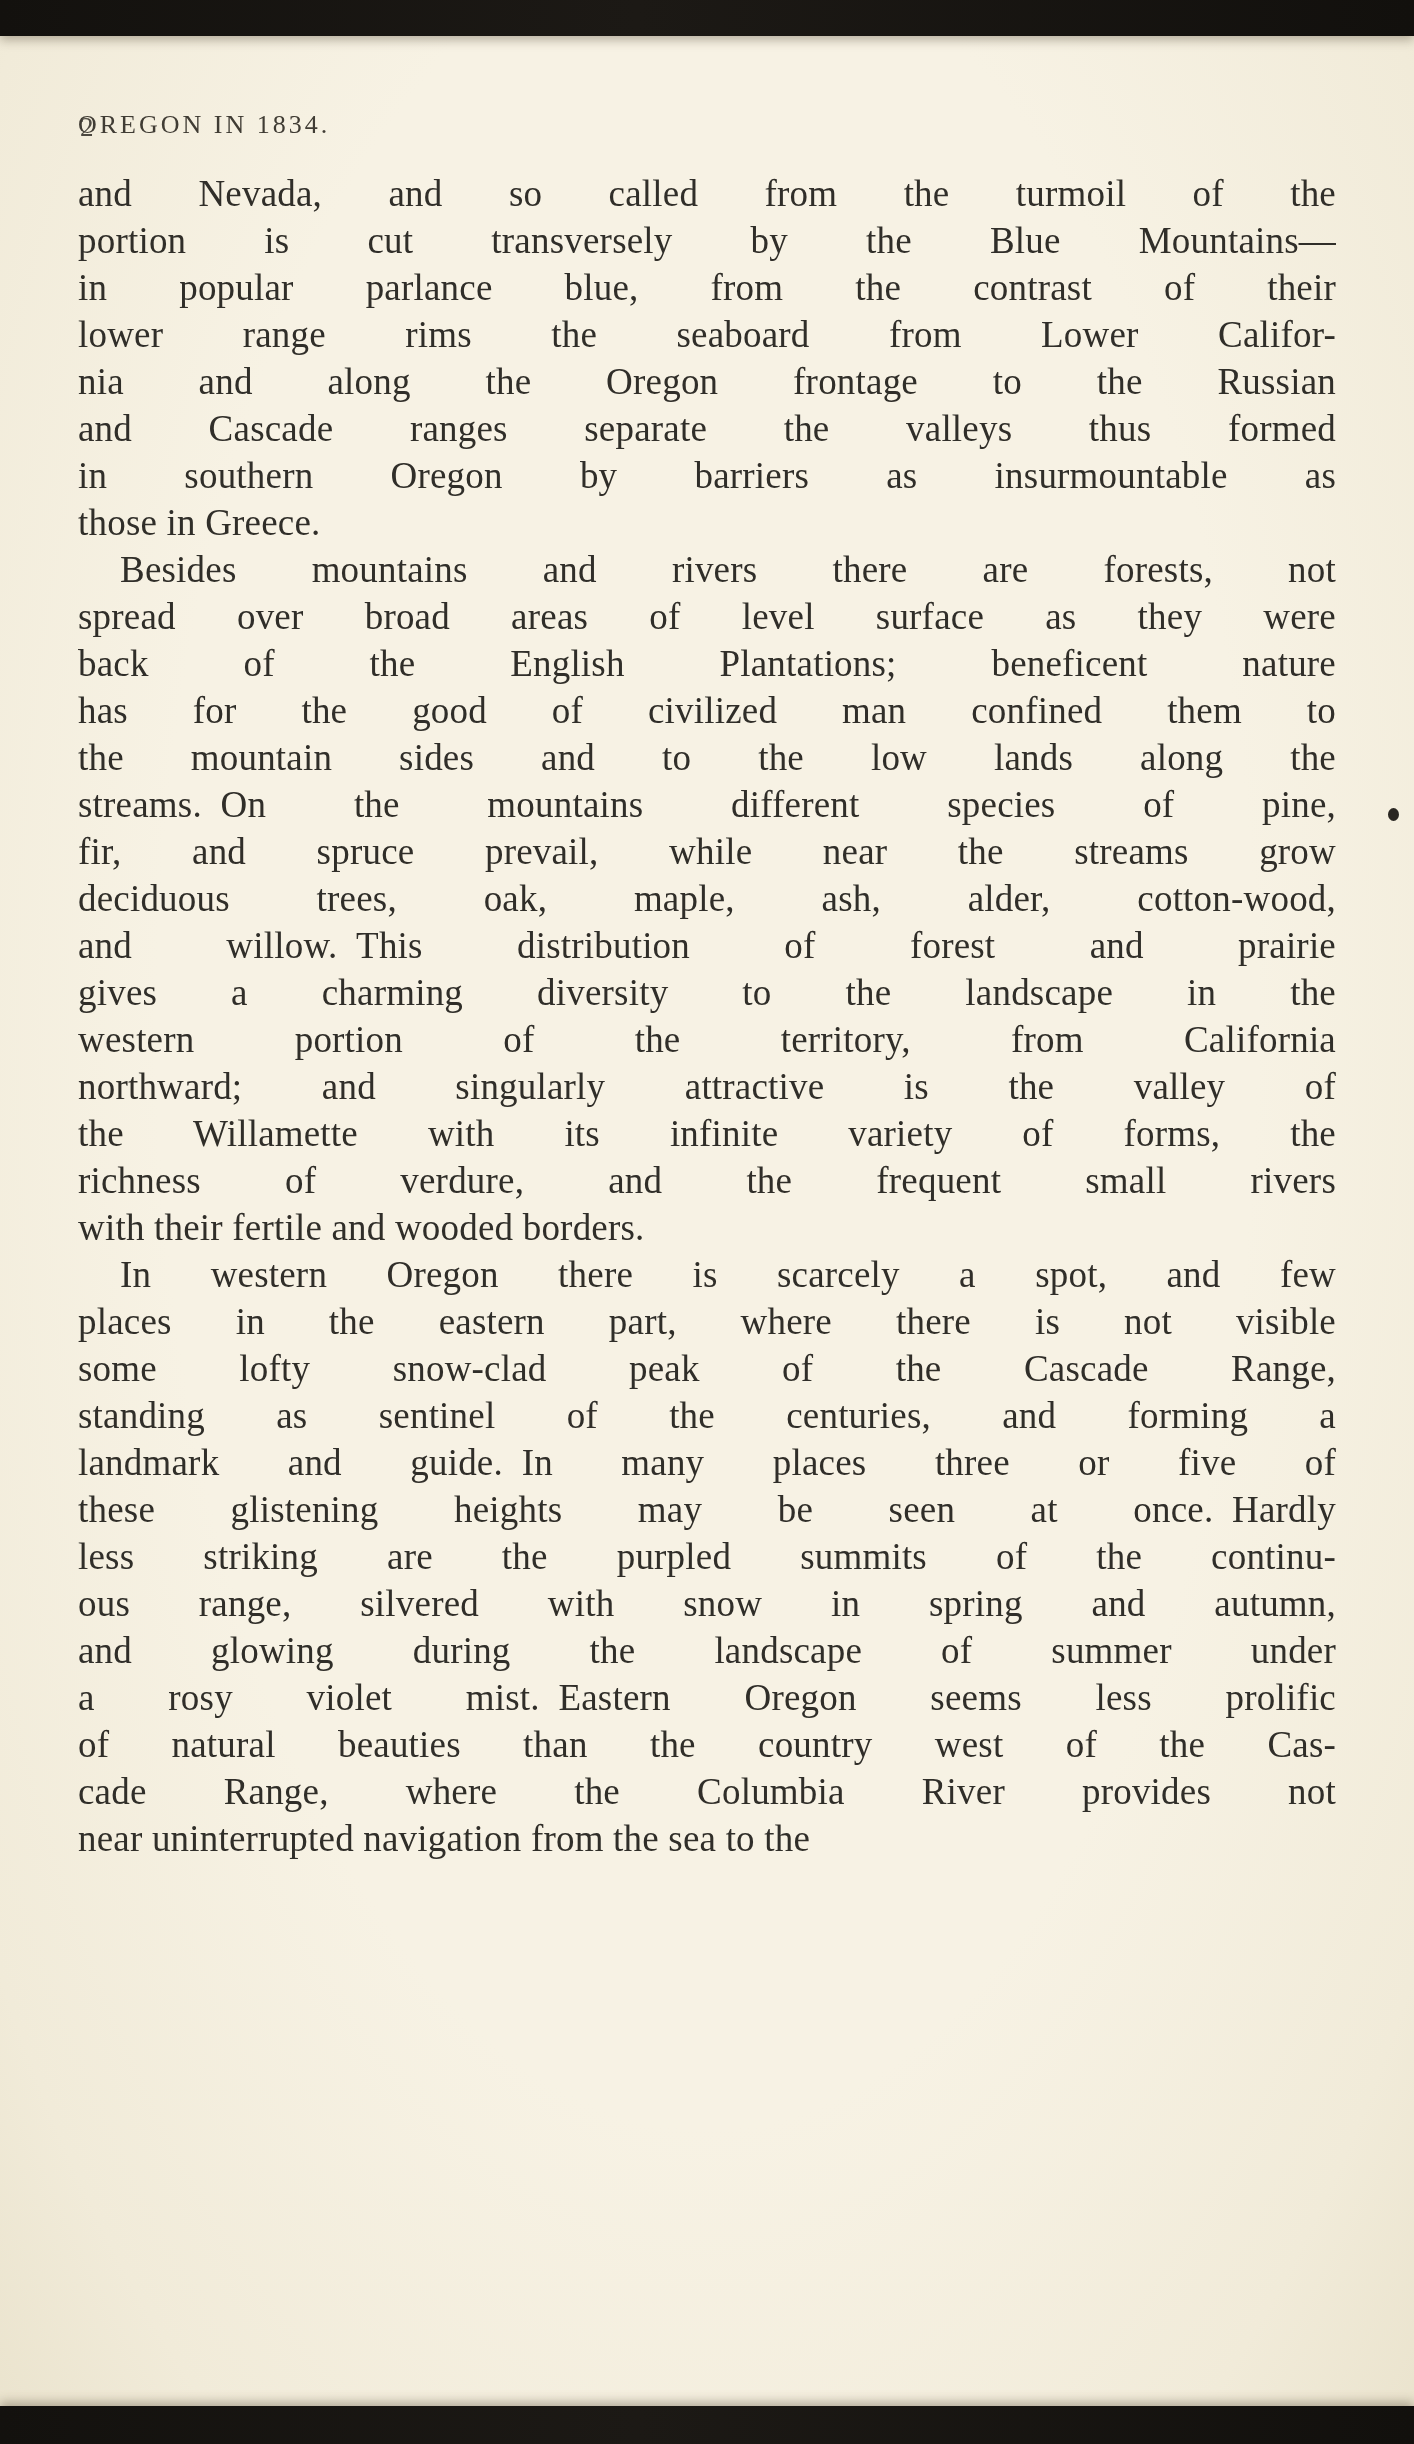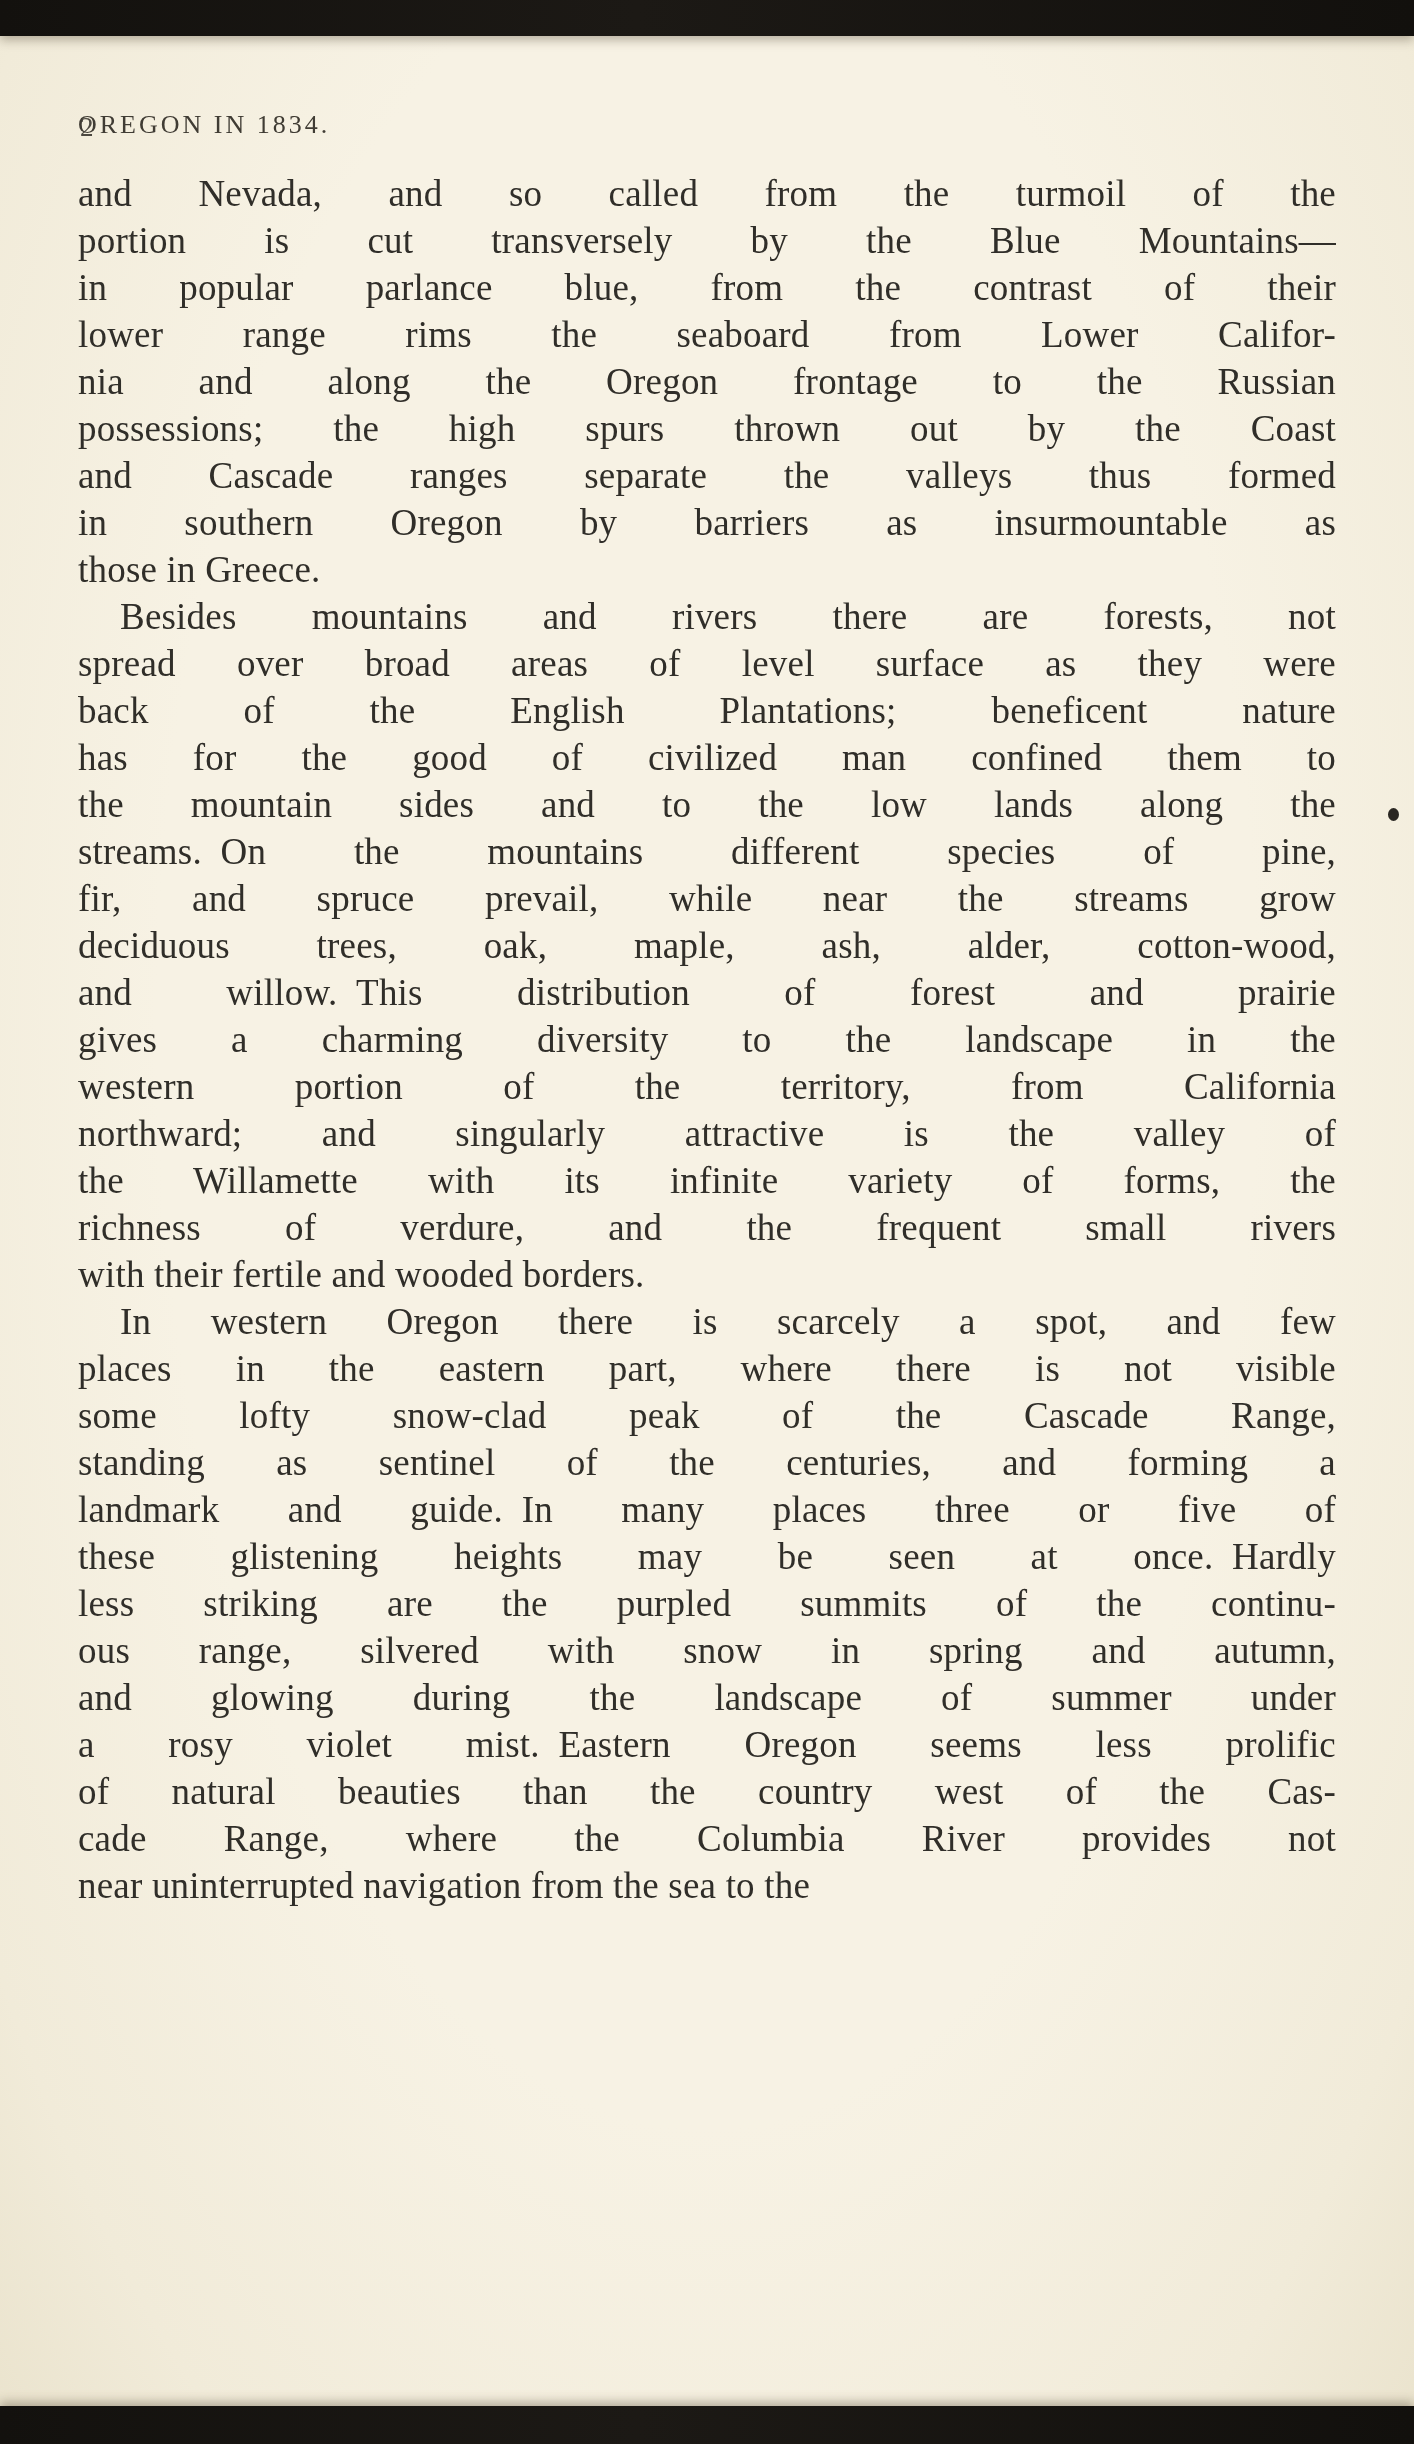--- a/index.html
+++ b/index.html
@@ -102,21 +102,20 @@
     <span class="running-title">OREGON IN 1834.</span>
   </div>
 
   <div class="body-text">
       <div class="paragraph">
         <div class="line">and Nevada, and so called from the turmoil of the</div>
         <div class="line">portion is cut transversely by the Blue Mountains—</div>
         <div class="line">in popular parlance blue, from the contrast of their</div>
         <div class="line">lower range rims the seaboard from Lower Califor-</div>
         <div class="line">nia and along the Oregon frontage to the Russian</div>
-        <div class="line">possessions; the high spurs thrown out by the Coast</div>
         <div class="line">and Cascade ranges separate the valleys thus formed</div>
         <div class="line">in southern Oregon by barriers as insurmountable as</div>
         <div class="line last">those in Greece.</div>
       </div>
       <div class="paragraph">
         <div class="line indent">Besides mountains and rivers there are forests, not</div>
         <div class="line">spread over broad areas of level surface as they were</div>
         <div class="line">back of the English Plantations; beneficent nature</div>
         <div class="line">has for the good of civilized man confined them to</div>
         <div class="line">the mountain sides and to the low lands along the</div>

